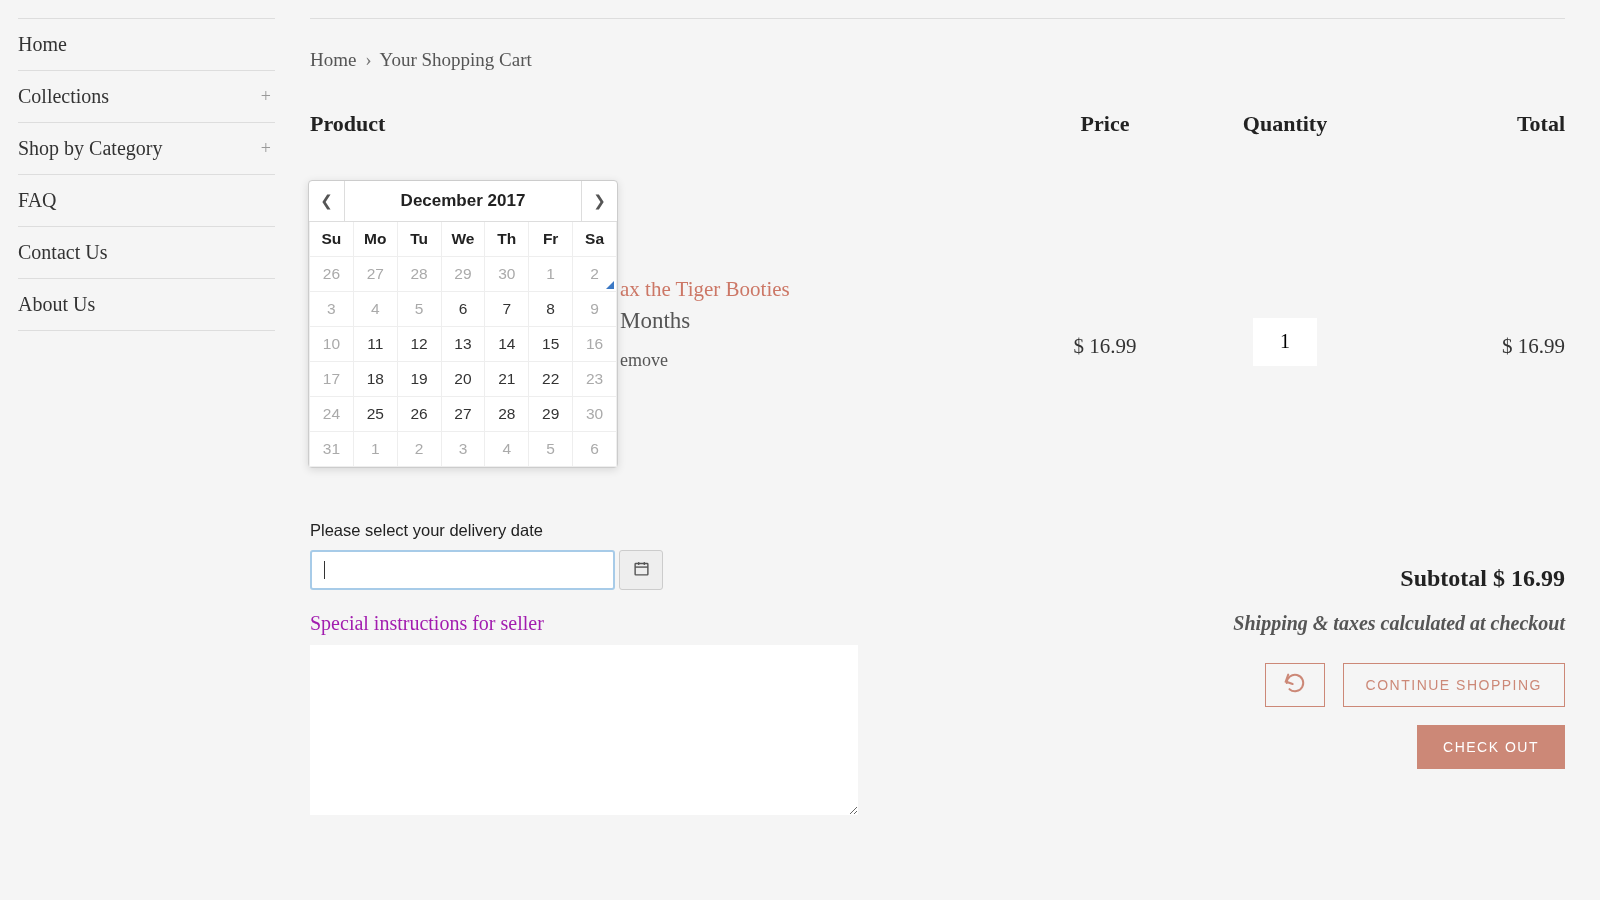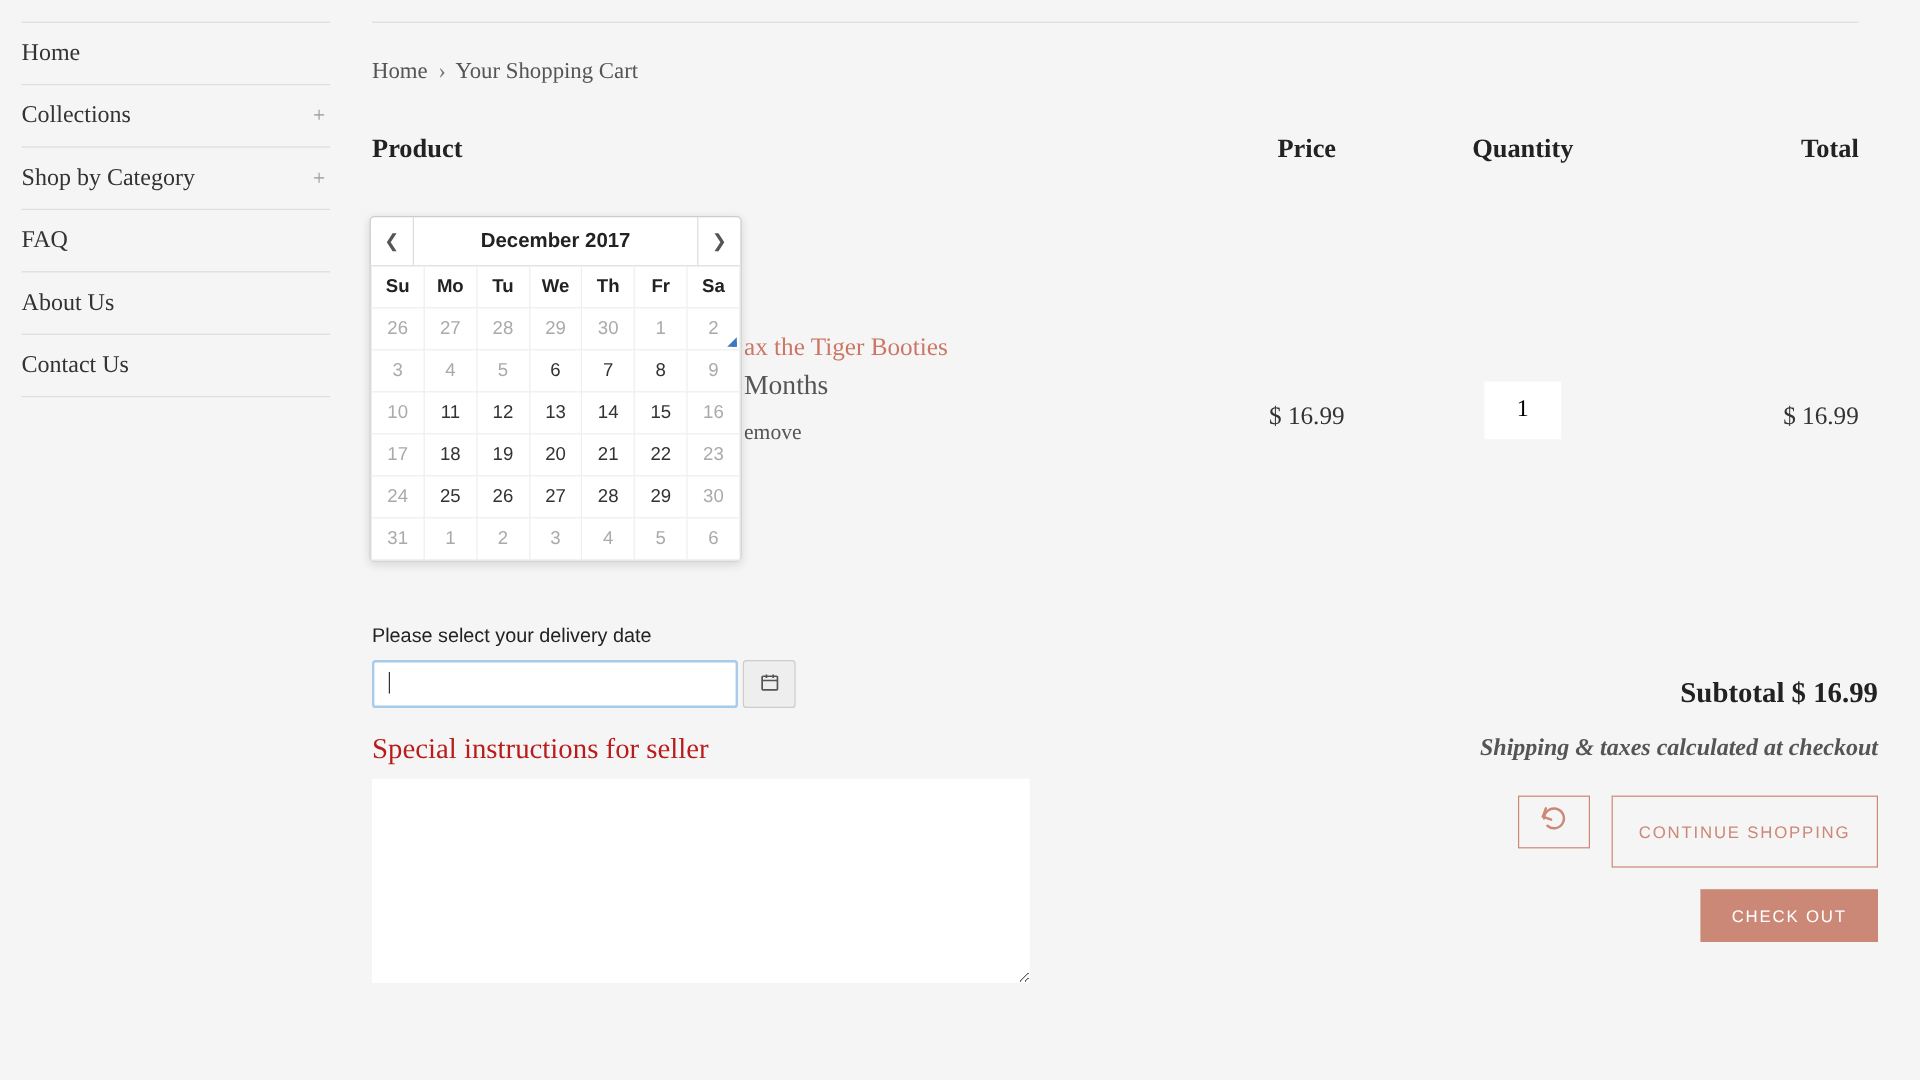--- a/index.html
+++ b/index.html
@@ -35,21 +35,21 @@
   }
   .sidebar-nav li:first-child { border-top: 1px solid #ddd; }
   .sidebar-nav .expand {
     color: #999;
     font-size: 18px;
     padding-right: 4px;
   }
   
   .main {
     flex: 1;
-    padding: 0 51px 0 35px;
+    padding: 0 35px 0 35px;
     position: relative;
   }
   .main-rule {
     border-top: 1px solid #ddd;
     margin-top: 18px;
   }
   .breadcrumb {
     margin-top: 30px;
     font-size: 19px;
     color: #555;
@@ -140,22 +140,22 @@
     background: #eee;
     border: 1px solid #ccc;
     border-radius: 3px;
     cursor: pointer;
     display: flex; align-items:center; justify-content:center;
     color: #555;
   }
   
   .instructions-label {
     margin-top: 22px;
-    font-size: 24px;
-    color: #b91c1c;
+    font-size: 20px;
+    color: #a21caf;
   }
   .instructions-area {
     margin-top: 10px;
     width: 548px;
     height: 170px;
     border: none;
     background: #fff;
     resize: both;
     font-family: Georgia, serif;
     font-size: 16px;
@@ -189,21 +189,21 @@
   .refresh-btn {
     width: 60px; height: 44px;
     border: 1.5px solid #cc8877;
     background: transparent;
     color: #cc8877;
     cursor: pointer;
     display:flex; align-items:center; justify-content:center;
     font-size: 20px;
   }
   .continue-btn {
-    height: 60px;
+    height: 44px;
     padding: 0 22px;
     border: 1.5px solid #cc8877;
     background: transparent;
     color: #cc8877;
     font-family: -apple-system, Helvetica, Arial, sans-serif;
     font-size: 14px;
     letter-spacing: 1.5px;
     cursor: pointer;
   }
   .checkout-btn {
@@ -303,24 +303,24 @@
           <span class="expand">+</span>
         </li>
         <li>
           <span>Shop by Category</span>
           <span class="expand">+</span>
         </li>
         <li>
           <span>FAQ</span>
         </li>
         <li>
+          <span>Contact Us</span>
+        </li>
+        <li>
           <span>About Us</span>
-        </li>
-        <li>
-          <span>Contact Us</span>
         </li>
       </ul>
   </aside>
 
   <main class="main">
     <div class="main-rule"></div>
 
     <div class="breadcrumb">
       <a>Home</a>
       <span class="sep">›</span>

